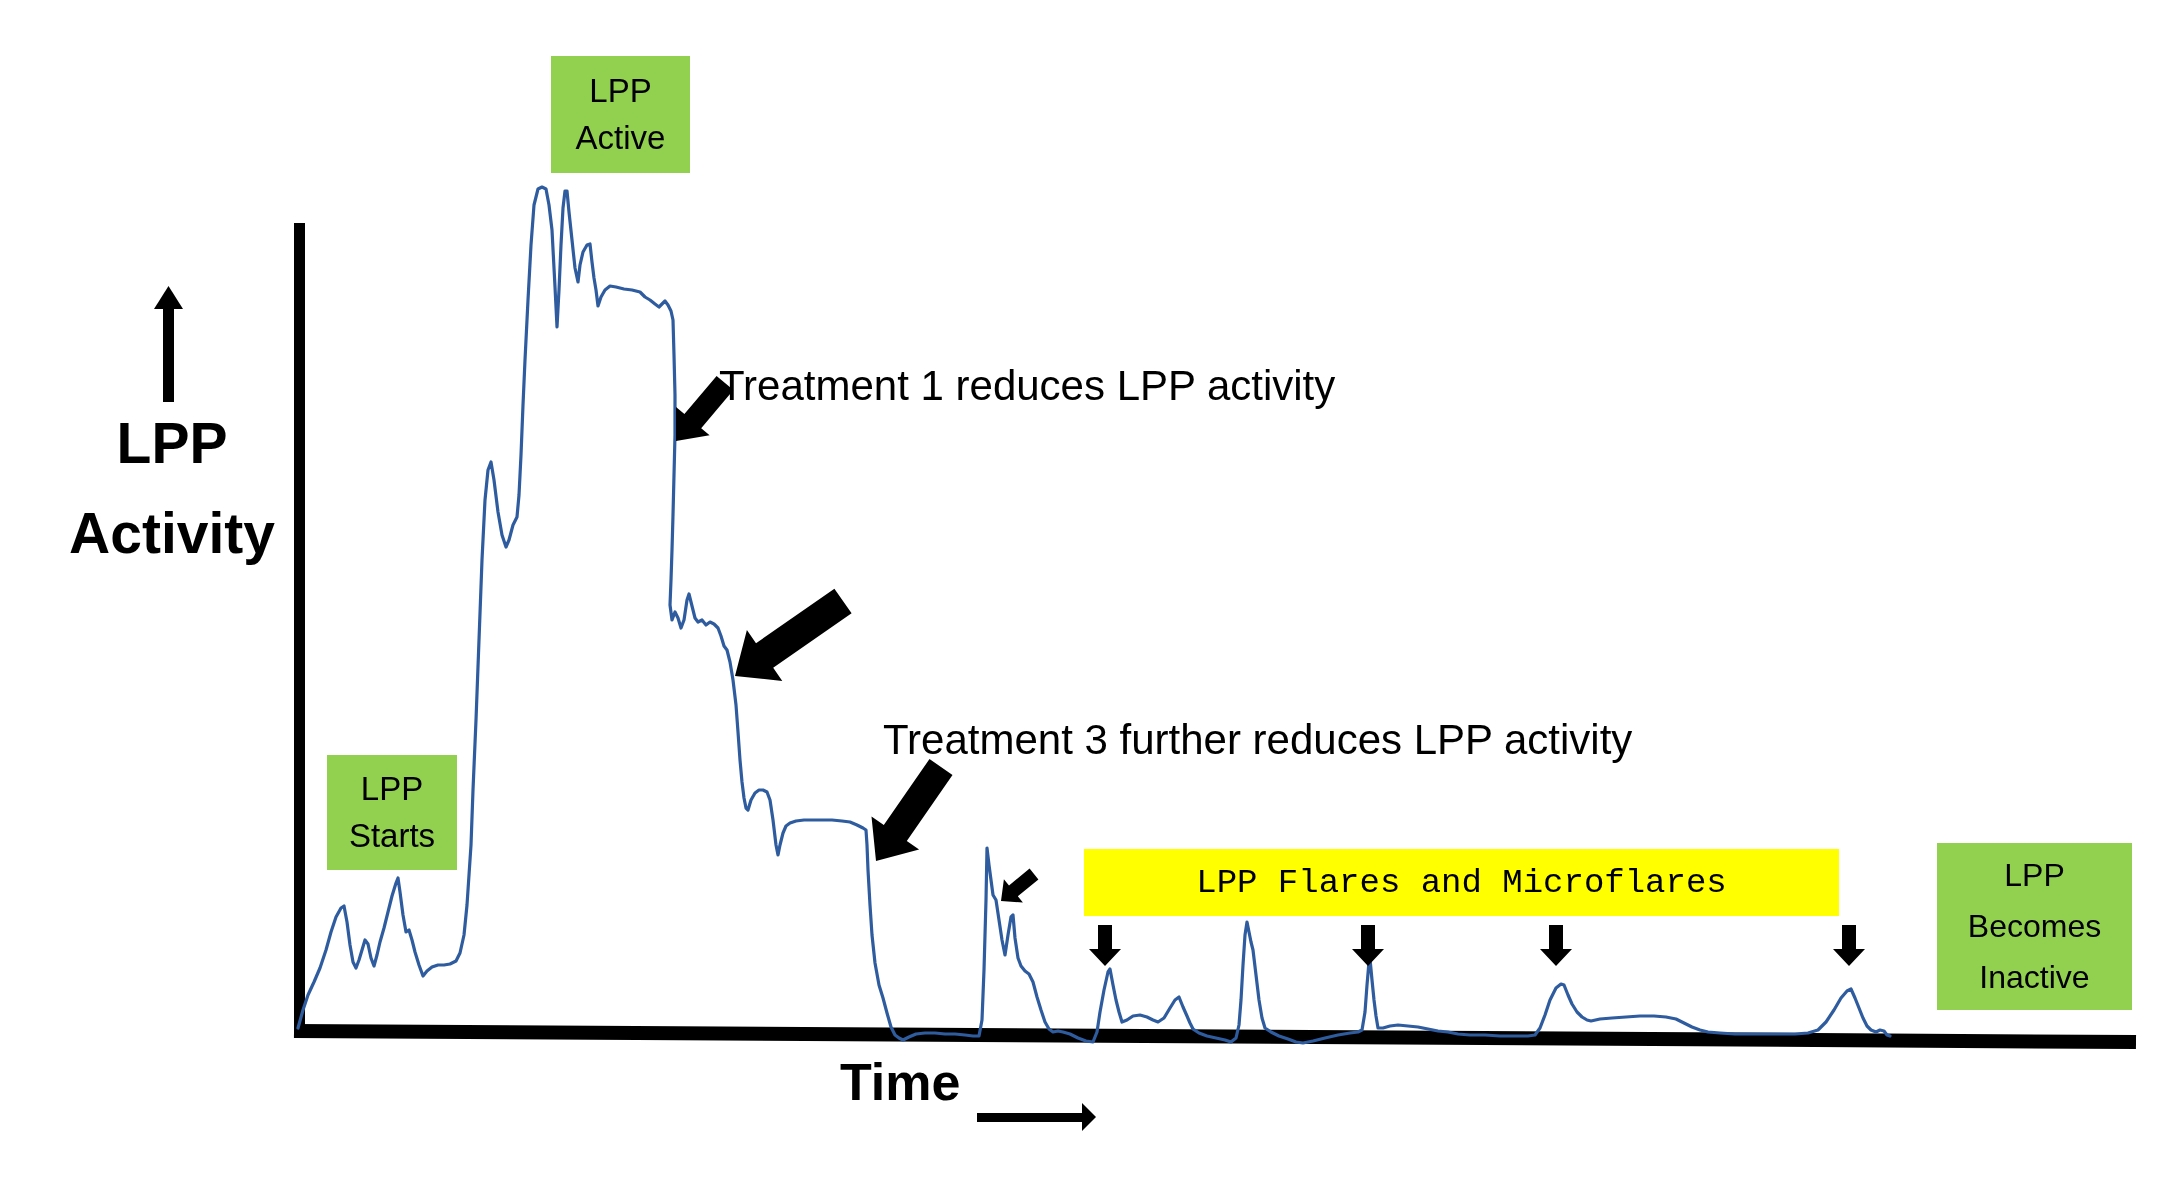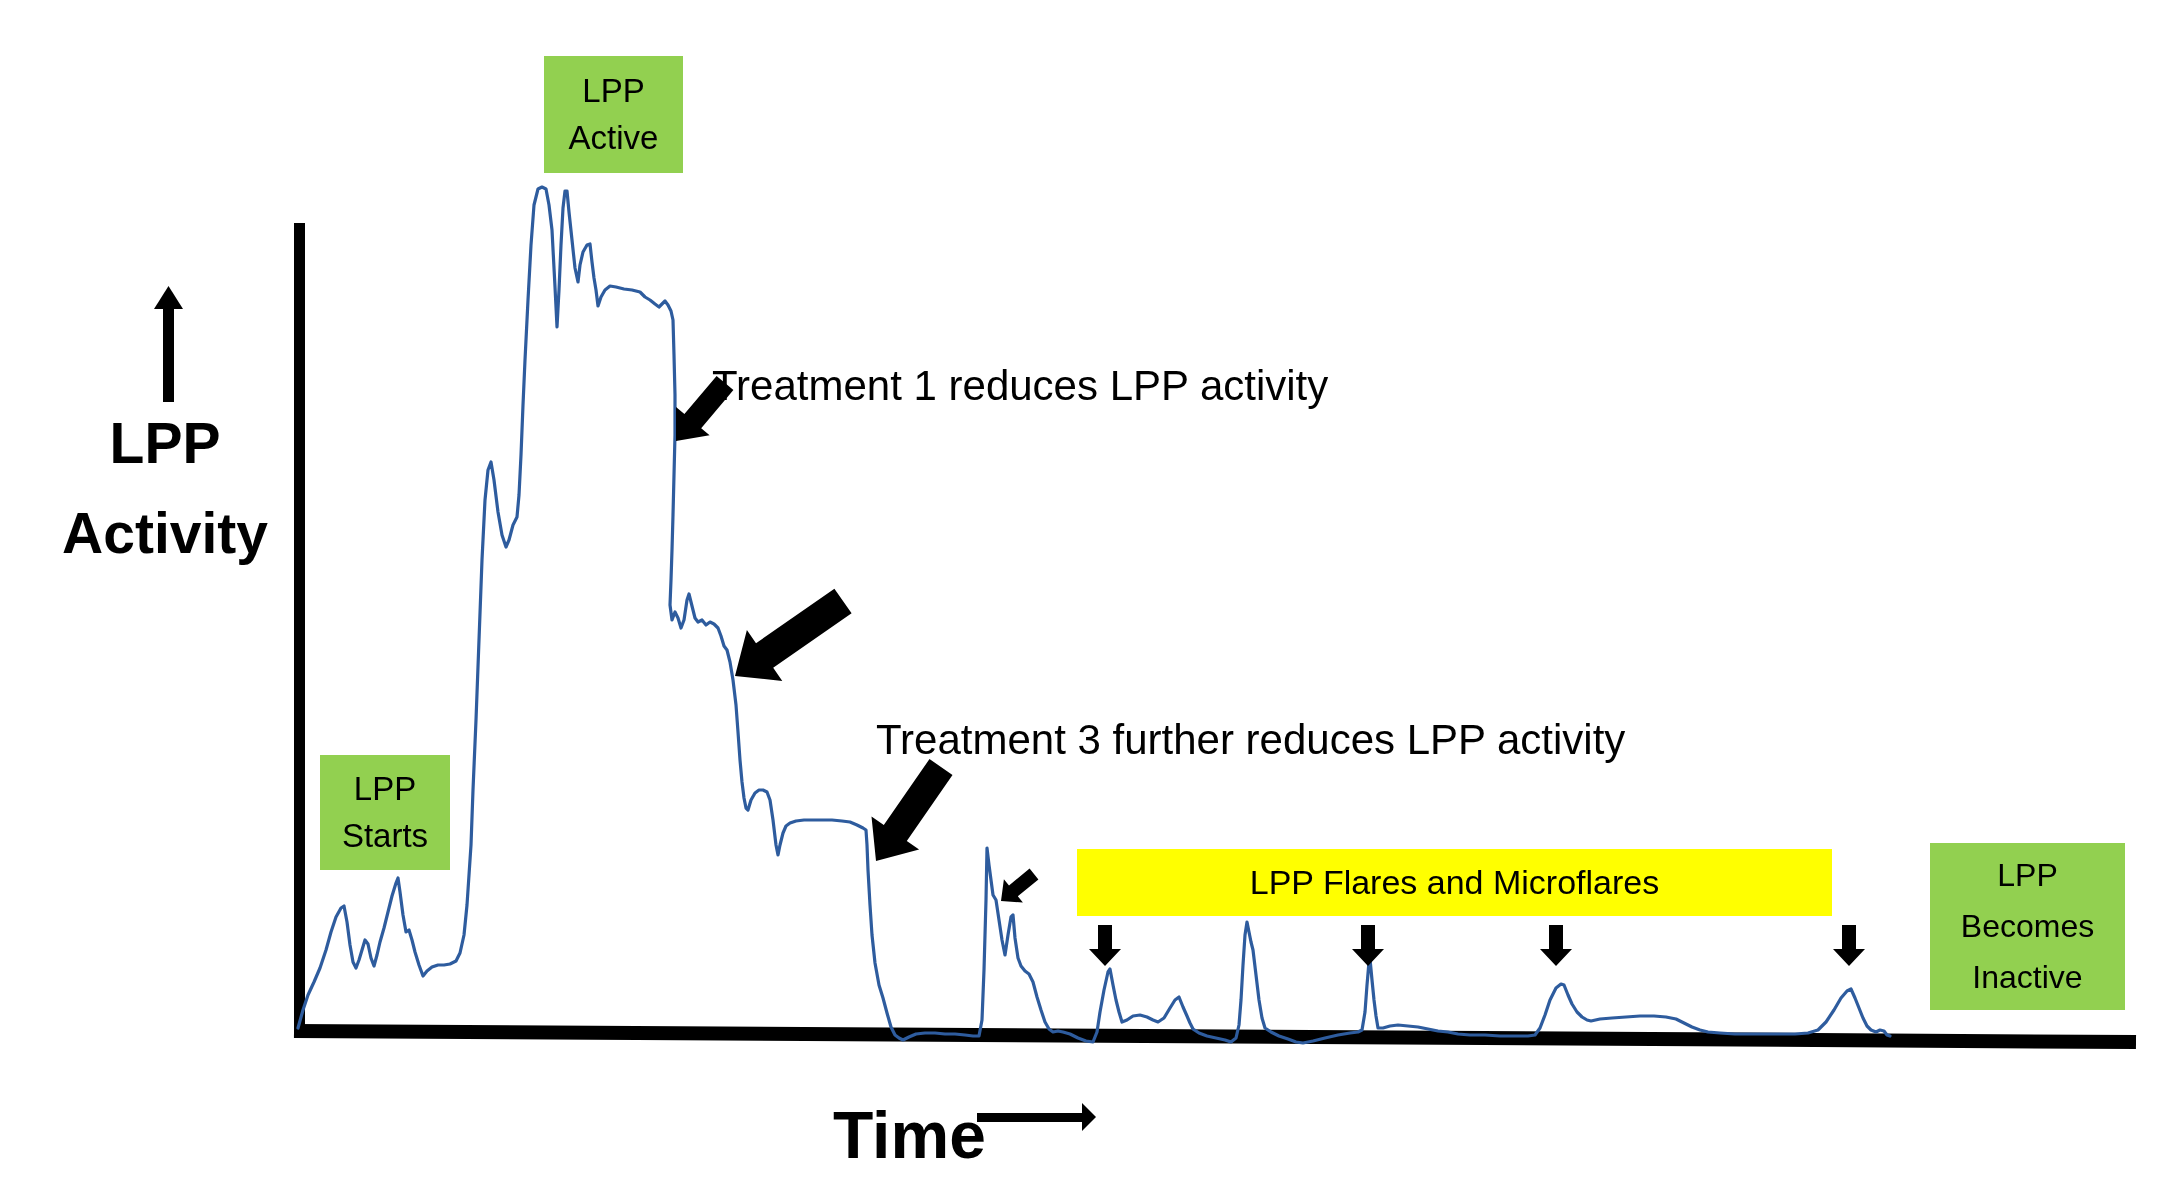--- a/index.html
+++ b/index.html
@@ -2,29 +2,29 @@
 <html style="--green: #92d050; --yellow: #ffff00; --curve: #2e5c9e; --ink: #000000; --bg: #ffffff;"><head>
 <meta charset="utf-8">
 <style>
   :root{
     --green:#92d050; --yellow:#ffff00; --curve:#2e5c9e; --ink:#000000; --bg:#ffffff;
   }
   html,body{margin:0;padding:0;background:var(--bg);}
   #stage{position:relative;width:2172px;height:1186px;background:var(--bg);
          font-family:"Liberation Sans",sans-serif;color:var(--ink);overflow:hidden;}
   #plot{position:absolute;left:0;top:0;width:2172px;height:1186px;}
-  .abs{position:absolute;}
+  .abs{position:absolute;margin-left:7px;}
   .greenbox{background:var(--green);display:flex;flex-direction:column;align-items:center;
             justify-content:center;text-align:center;font-size:33px;line-height:1.42;color:var(--ink);}
   .banner{background:var(--yellow);display:flex;align-items:center;justify-content:center;
-          font-size:34px;color:var(--ink);}
+          font-size:34px;color:var(--ink);font-family:Liberation Mono, monospace;}
   .treat-label{font-size:42px;white-space:nowrap;color:var(--ink);}
   .axis-title{font-weight:bold;color:var(--ink);}
   #y-title{left:15px;top:398px;width:300px;text-align:center;font-size:57px;line-height:90px;}
-  #x-title{left:833px;top:1107px;font-size:66px;line-height:56px;}
+  #x-title{left:833px;top:1054px;font-size:52px;line-height:56px;}
   #box-active{left:544px;top:56px;width:139px;height:117px;}
   #box-starts{left:320px;top:755px;width:130px;height:115px;}
   #box-inactive{left:1930px;top:843px;width:195px;height:167px;font-size:32px;line-height:1.6;}
   #banner-flares{left:1077px;top:849px;width:755px;height:67px;}
   #label-t1{left:712px;top:362px;}
   #label-t2{left:787px;top:560px;}
   #label-t3{left:876px;top:716px;}
 </style>
 </head>
 <body>

